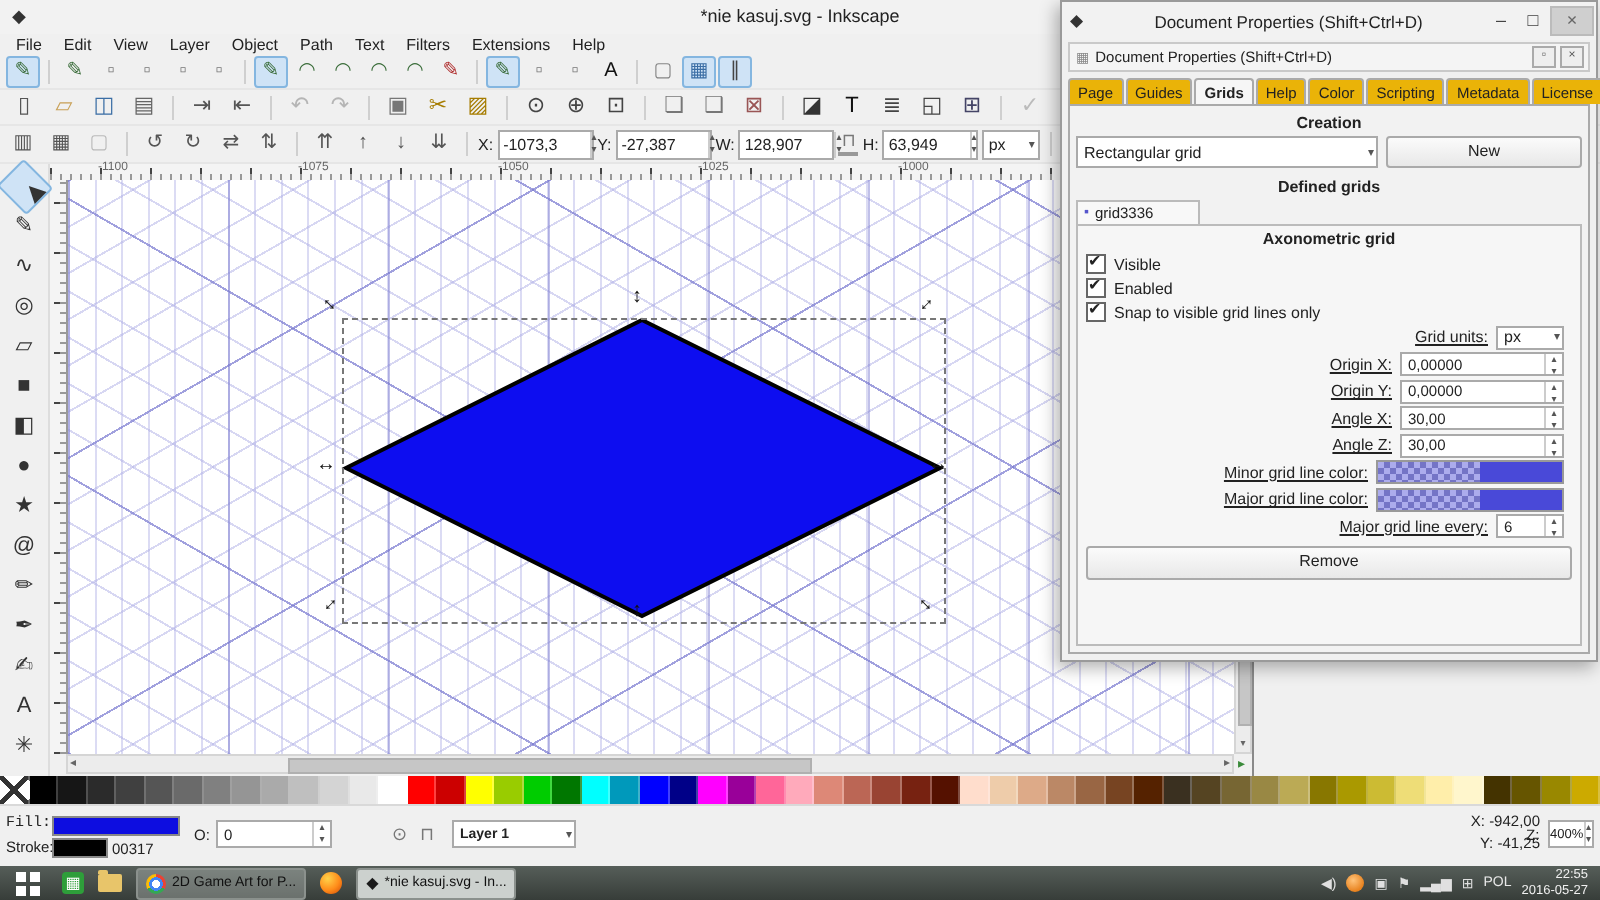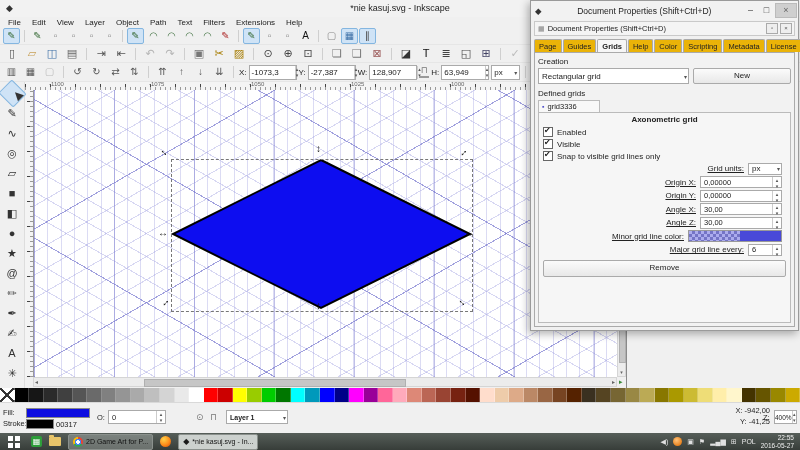--- a/index.html
+++ b/index.html
@@ -96,21 +96,21 @@
   .winbtn{width:15px;height:13px;text-align:center;line-height:12px;font-size:9px;color:#444;margin-right:1px;}
   .winbtn.close{background:#cfcfcf;border:1px solid #bbb;width:20px;color:#666;}
   #dockhead{margin:1px 3px 0;border:1px solid #c9c9c9;height:13px;display:flex;align-items:center;font-size:7.5px;background:#f4f4f4;}
   #dockhead .grip{font-size:7px;color:#888;margin:0 3px;}
   #dockhead .ttl{flex:1;}
   .dockbtn{width:10px;height:9px;border:1px solid #aaa;font-size:6px;line-height:8px;text-align:center;color:#555;margin-right:2px;background:#eee;}
   #dtabs{display:flex;margin:3px 3px 0;font-size:7.5px;}
   .tab{border:1px solid #aaa;border-bottom:none;background:#eab308;padding:2px 4px 1px;margin-right:1px;border-radius:2px 2px 0 0;}
   .tab.active{background:#f6f6f6;font-weight:bold;}
   #dcontent{margin:0 3px 3px;border:1px solid #aaa;flex:1;background:#f2f2f2;padding:3px;display:flex;flex-direction:column;overflow:hidden;}
-  .dhead{font-weight:normal;font-size:8px;margin:1px 0 2px;}
+  .dhead{font-weight:bold;font-size:8px;margin:1px 0 2px;text-align:center;}
   #crearow{display:flex;gap:4px;height:16px;margin-bottom:4px;}
   #gridtypebox{flex:1;background:#fff;border:1px solid #aaa;display:flex;align-items:center;justify-content:space-between;font-size:8px;padding-left:3px;box-sizing:border-box;}
   #newbtn{width:96px;border:1px solid #aaa;background:linear-gradient(#fbfbfb,#e8e8e8);text-align:center;font-size:8px;line-height:14px;border-radius:2px;}
   #gridtab{width:54px;border:1px solid #bbb;border-bottom:none;background:#f8f8f8;font-size:7.5px;padding:1px 3px;display:flex;align-items:center;gap:3px;}
   #gridtab .bullet{color:#5555cc;font-size:7px;}
   #gridpanel{border:1px solid #bbb;background:#f6f6f6;flex:1;padding:2px 4px;display:flex;flex-direction:column;}
   #axoh{text-align:center;font-weight:bold;font-size:8px;height:11px;}
   .cbrow{display:flex;align-items:center;gap:4px;height:12px;font-size:8px;}
   .cb{width:8px;height:8px;border:1px solid #666;background:#fff;position:relative;flex:0 0 auto;}
   .cbrow.checked .cb::after{content:"✔";position:absolute;left:0;top:-2px;font-size:8px;color:#222;}
@@ -439,25 +439,25 @@
     <div id="gridtab">
       <span class="bullet">▪</span>
       <span>grid3336</span>
     </div>
     <div id="gridpanel">
       <div id="axoh">Axonometric grid</div>
       <span>
 
       <label class="cbrow checked">
             <span class="cb"></span>
-            <span class="cbl">Enabled</span>
+            <span class="cbl">Visible</span>
           </label>
           <label class="cbrow checked">
             <span class="cb"></span>
-            <span class="cbl">Visible</span>
+            <span class="cbl">Enabled</span>
           </label>
           <label class="cbrow checked">
             <span class="cb"></span>
             <span class="cbl">Snap to visible grid lines only</span>
           </label>
         </span>
       <span>
 
       <span class="drow t-select">
             <span class="dlabel">Grid units:</span>
@@ -507,20 +507,28 @@
               <span class="val">30,00</span>
               <span class="spin">
                 <i>▴</i>
                 <i>▾</i>
               </span>
             </span>
 
           </span>
           <span class="drow t-color">
             <span class="dlabel">Minor grid line color:</span>
+
+            <span class="ctl colorswatch">
+              <i class="chk"></i>
+              <i class="sol"></i>
+            </span>
+          </span>
+          <span class="drow t-color">
+            <span class="dlabel">Major grid line color:</span>
 
             <span class="ctl colorswatch">
               <i class="chk"></i>
               <i class="sol"></i>
             </span>
           </span>
           <span class="drow t-spinsm">
             <span class="dlabel">Major grid line every:</span>
             <span class="ctl spinbox">
               <span class="val">6</span>
@@ -592,21 +600,21 @@
     <span class="pcell" style="background: rgb(255, 246, 204);"></span>
     <span class="pcell" style="background: rgb(68, 51, 0);"></span>
     <span class="pcell" style="background: rgb(102, 85, 0);"></span>
     <span class="pcell" style="background: rgb(153, 136, 0);"></span>
     <span class="pcell" style="background: rgb(204, 170, 0);"></span>
   </div>
 <span class="abs pscroll" style="left:4px;top:402px;">‹</span>
 <span class="abs pscroll" style="left:790px;top:403px;">›</span>
 
 <div class="abs" id="statusbar">
-  <span class="lbl" style="left:3px;top:5px;">Fill:</span>
+  <span class="lbl" style="left:3px;top:5px;font-family:Liberation Mono, monospace;">Fill:</span>
   <span class="lbl" style="left:3px;top:16px;">Stroke:</span>
   <span id="fillswatch" style="background:#0d0de0"></span>
   <span id="strokeswatch" style="background:#000000"></span>
   <span class="lbl" id="strokewidth">00317</span>
   <span class="lbl" style="left:97px;top:10px;">O:</span>
   <span id="opbox">
     <span class="val">0</span>
     <span class="spin">
         <i>▴</i>
         <i>▾</i>

